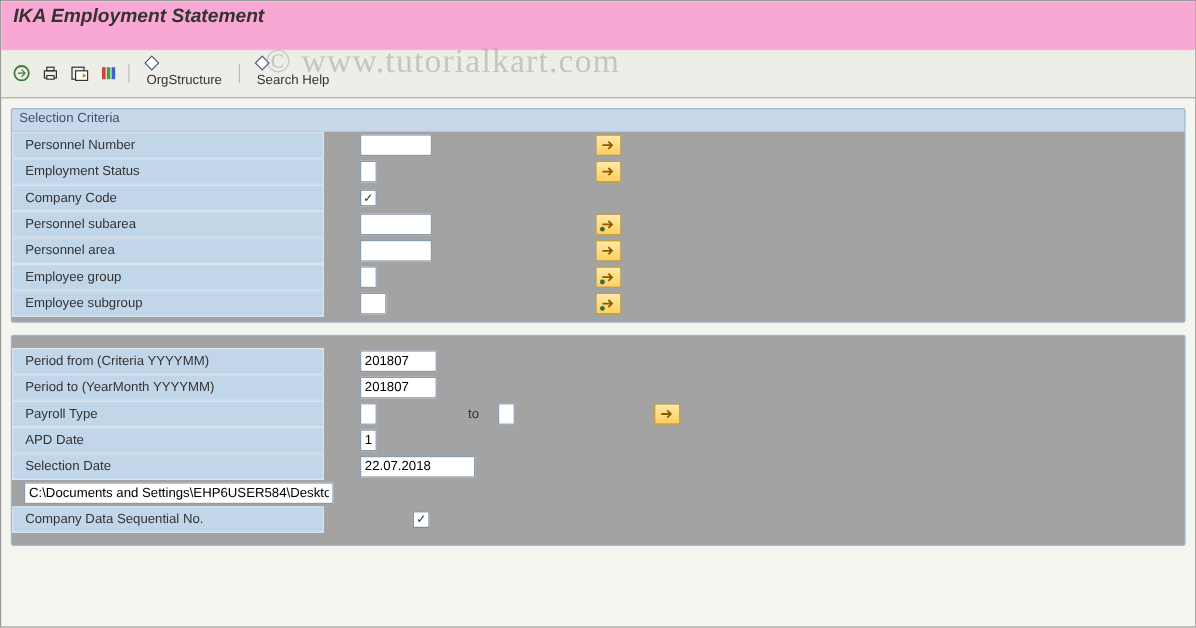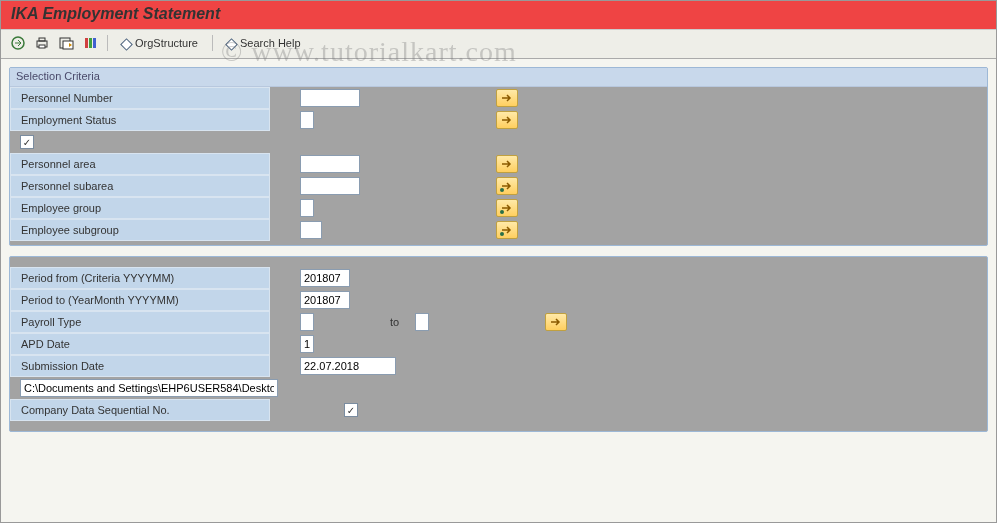--- a/index.html
+++ b/index.html
@@ -18,22 +18,22 @@
     top: 35px;
     left: 220px;
     font-size: 28px;
     color: rgba(120,120,120,0.35);
     font-family: Georgia, serif;
     pointer-events: none;
     z-index: 100;
     letter-spacing: 1px;
   }
   .title-bar {
-    background: #ef4444;
-    padding: 4px 10px 6px 10px;
+    background: #f9a8d4;
+    padding: 4px 10px 18px 10px;
     border-bottom: 1px solid #ccc;
   }
   .title-text {
     font-size: 16px;
     font-weight: bold;
     font-style: italic;
     color: #333;
   }
   .toolbar {
     background: #eeeee8;
@@ -46,26 +46,27 @@
   .toolbar-icon {
     width: 18px;
     height: 18px;
     display: flex;
     align-items: center;
     justify-content: center;
     cursor: pointer;
   }
   .toolbar-btn {
     display: flex;
-    align-items: flex-end;
+    align-items: flex-start;
     gap: 4px;
     padding: 2px 6px;
     cursor: pointer;
     font-size: 11px;
     color: #333;
+    flex-direction: column;
   }
   .toolbar-sep {
     width: 1px;
     height: 16px;
     background: #bbb;
     margin: 0 2px;
   }
   .content {
     padding: 8px;
   }
@@ -110,21 +111,21 @@
   input[type="text"].text-input {
     height: 18px;
     border: 1px solid #8a9cb0;
     font-size: 11px;
     padding: 0 3px;
     background: #fff;
     font-family: Arial, sans-serif;
   }
   .w60  { width: 60px; }
   .w22  { width: 22px; }
-  .w50  { width: 50px; }
+  .w50  { width: 64px; }
   .w18  { width: 14px; }
   .w80  { width: 96px; }
   .w240 { width: 258px; }
   .checkbox {
     width: 14px;
     height: 14px;
     border: 1px solid #7a8ca0;
     background: #fff;
     display:flex;
     align-items:center;
@@ -235,42 +236,43 @@
         <input type="text" class="text-input w18" value="" style="">
         <span class="arrow-btn" style="margin-left:176px">
           <svg width="12" height="10">
               <path d="M1 5 L8 5 M6 2 L9 5 L6 8" stroke="#8a5a00" stroke-width="1.5" fill="none"></path>
             </svg>
         </span>
       </div>
     </div>
 
     <div class="row">
+      <div class="row-label">Company Code</div>
       <div class="row-fields">
         <span class="checkbox">✓</span>
+      </div>
+    </div>
+
+    <div class="row">
+      <div class="row-label">Personnel subarea</div>
+      <div class="row-fields">
+        <input type="text" class="text-input w60" value="" style="">
+        <span class="arrow-btn dot col-spacer-arrow">
+          <svg width="12" height="10">
+              <path d="M1 5 L8 5 M6 2 L9 5 L6 8" stroke="#8a5a00" stroke-width="1.5" fill="none"></path>
+            </svg>
+        </span>
       </div>
     </div>
 
     <div class="row">
       <div class="row-label">Personnel area</div>
       <div class="row-fields">
         <input type="text" class="text-input w60" value="" style="">
         <span class="arrow-btn col-spacer-arrow">
-          <svg width="12" height="10">
-              <path d="M1 5 L8 5 M6 2 L9 5 L6 8" stroke="#8a5a00" stroke-width="1.5" fill="none"></path>
-            </svg>
-        </span>
-      </div>
-    </div>
-
-    <div class="row">
-      <div class="row-label">Personnel subarea</div>
-      <div class="row-fields">
-        <input type="text" class="text-input w60" value="" style="">
-        <span class="arrow-btn dot col-spacer-arrow">
           <svg width="12" height="10">
               <path d="M1 5 L8 5 M6 2 L9 5 L6 8" stroke="#8a5a00" stroke-width="1.5" fill="none"></path>
             </svg>
         </span>
       </div>
     </div>
 
     <div class="row">
       <div class="row-label">Employee group</div>
       <div class="row-fields">
@@ -327,21 +329,21 @@
     </div>
 
     <div class="row">
       <div class="row-label">APD Date</div>
       <div class="row-fields">
         <input type="text" class="text-input w18" value="1" style="">
       </div>
     </div>
 
     <div class="row">
-      <div class="row-label">Submission Date</div>
+      <div class="row-label">Selection Date</div>
       <div class="row-fields">
         <input type="text" class="text-input w80" value="22.07.2018" style="">
       </div>
     </div>
 
     <div class="row">
       <div class="row-fields">
         <input type="text" class="text-input w240" value="C:\Documents and Settings\EHP6USER584\Desktop\AP…" style="">
       </div>
     </div>

